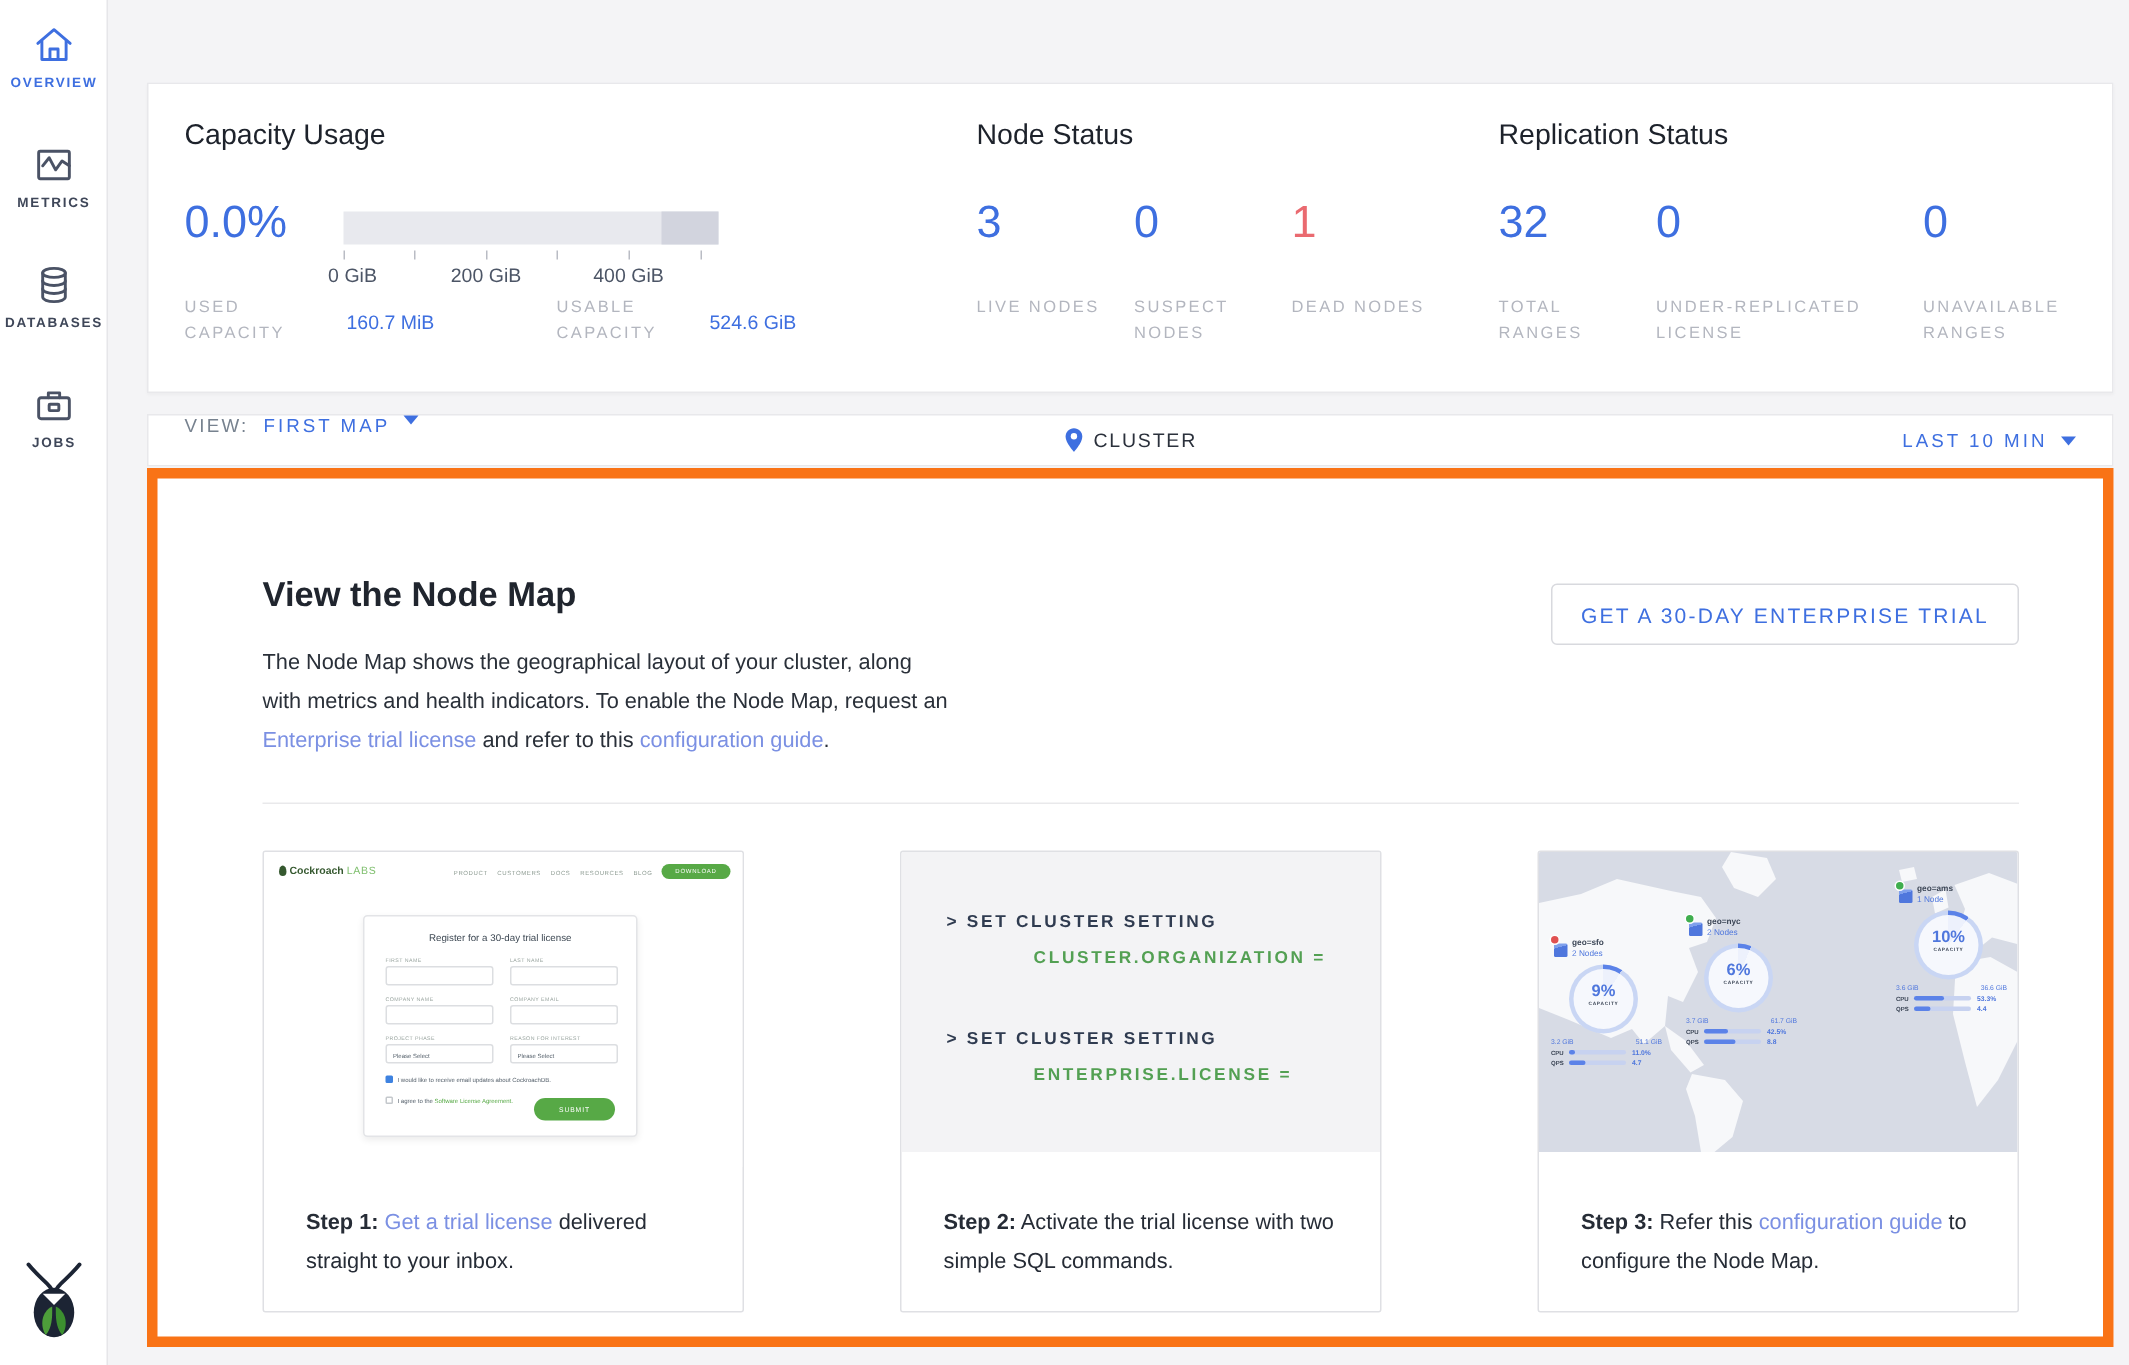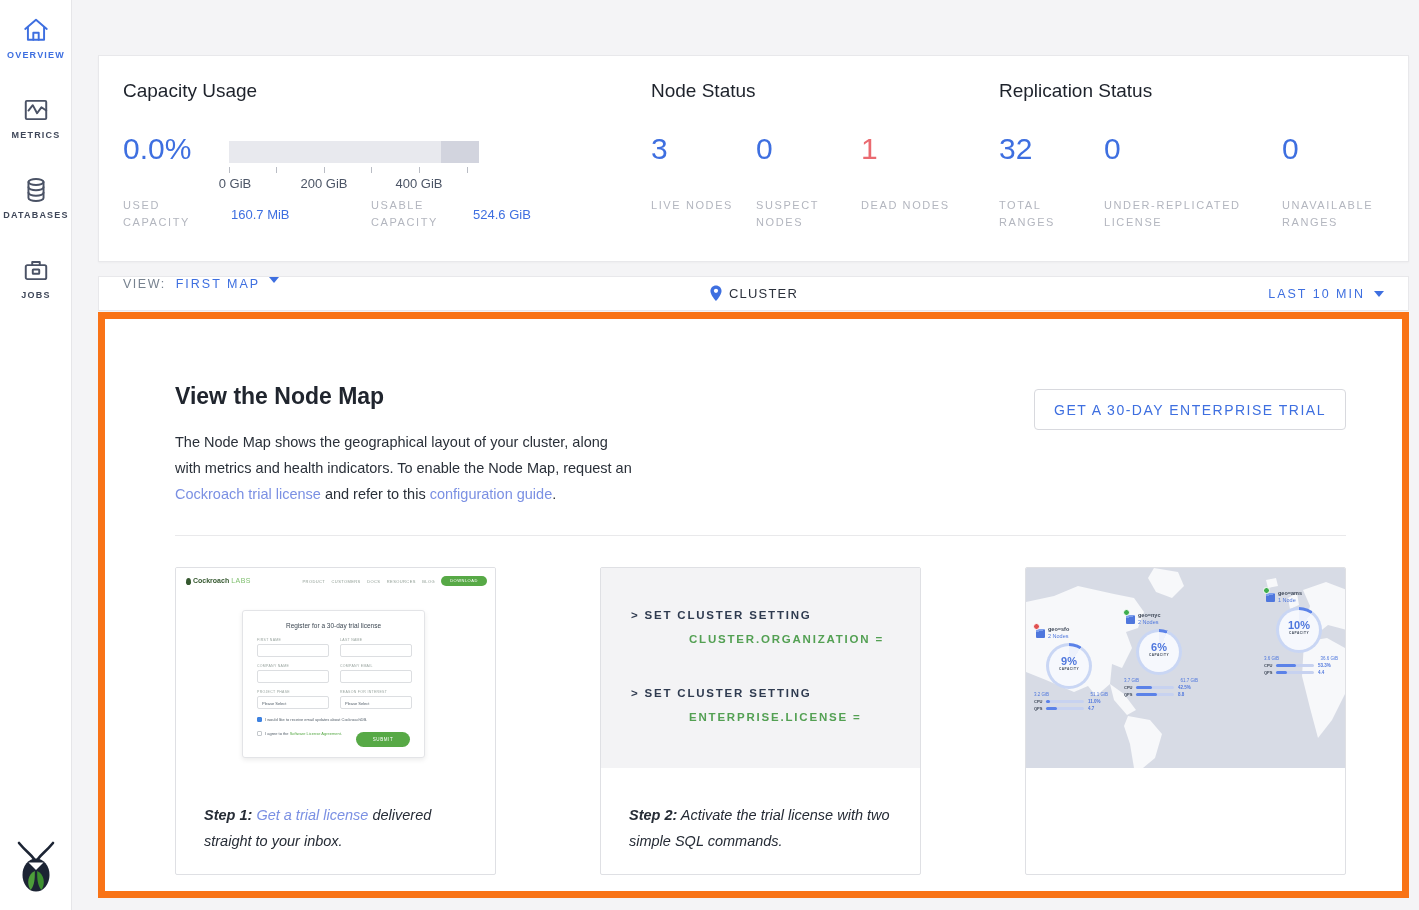--- a/index.html
+++ b/index.html
@@ -45,21 +45,21 @@
   
   .main-panel { position:absolute; left:0; top:312px; width:1311px; height:586px; background:#fff; border:7px solid #f97316; }
   .nm-heading { position:absolute; left:70px; top:64px; font-size:23px; font-weight:700; color:#20252e; }
   .nm-para { position:absolute; left:70px; top:110px; width:458px; font-size:14.5px; line-height:26px; color:#2a3039; }
   .lnk { color:#7b90e3; text-decoration:none; cursor:pointer; }
   .trial-btn { position:absolute; left:929px; top:70px; width:312px; height:41px; background:#fff; border:1px solid #d8d9de; border-radius:4px; color:#3e6fe0; font-size:14px; letter-spacing:1.5px; font-family:"Liberation Sans",sans-serif; cursor:pointer; }
   .hdiv { position:absolute; left:70px; top:216px; width:1171px; height:1px; background:#e9e9eb; }
 
   .card { position:absolute; top:248px; width:321px; height:308px; background:#fff; border:1px solid #dfe0e4; border-radius:2px; overflow:hidden; }
   .card1 { left:70px; } .card2 { left:495px;padding-left:26px; } .card3 { left:920px; }
-  .caption { position:absolute; left:28px; top:234px; width:268px; font-size:14.5px; line-height:26px; color:#262c36;font-style:italic; }
+  .caption { position:absolute; left:28px; top:234px; width:268px; font-size:14.5px; line-height:26px; color:#262c36; }
   .caption b { font-weight:700; }
 
   
   .mini-site { position:absolute; left:0; top:0; width:100%; height:210px; background:#fff; }
   .ms-head { position:absolute; left:10px; right:8px; top:8px; height:14px; }
   .ms-logo { position:absolute; left:0; top:1px; font-size:7px; font-weight:700; color:#35582f; }
   .ms-logo .lab { font-weight:400; color:#7fbf6e; letter-spacing:.5px; }
   .ms-bug { display:inline-block; width:5px; height:7px; background:#35582f; border-radius:50% 50% 50% 50%/60% 60% 40% 40%; margin-right:2px; vertical-align:middle; }
   .ms-nav { position:absolute; right:52px; top:3px; font-size:4px; letter-spacing:.4px; color:#8d9b92; word-spacing:5px; }
   .ms-dl { position:absolute; right:0; top:0; width:46px; height:10px; background:#57a946; border-radius:6px; color:#fff; font-size:4px; letter-spacing:.5px; text-align:center; line-height:10px; }
@@ -204,21 +204,21 @@
         <span class="vb-location">CLUSTER</span>
       </div>
       <div class="vb-right">
         <span class="vb-time">LAST 10 MIN</span>
         <span class="caret"></span>
       </div>
     </div>
 
     <section class="main-panel">
       <h2 class="nm-heading">View the Node Map</h2>
-      <p class="nm-para"><span>The Node Map shows the geographical layout of your cluster, along with metrics and health indicators. To enable the Node Map, request an </span><a class="lnk">Cockroach trial license</a><span> and refer to this </span><a class="lnk">configuration guide</a><span>.</span></p>
+      <p class="nm-para"><span>The Node Map shows the geographical layout of your cluster, along with metrics and health indicators. To enable the Node Map, request an </span><a class="lnk">Enterprise trial license</a><span> and refer to this </span><a class="lnk">configuration guide</a><span>.</span></p>
       <button class="trial-btn">GET A 30-DAY ENTERPRISE TRIAL</button>
       <div class="hdiv"></div>
 
       <div class="card card1">
         <div class="mini-site">
           <div class="ms-head">
             <span class="ms-logo"><span class="ms-bug"></span><span>Cockroach</span> <span class="lab">LABS</span></span>
             <span class="ms-nav">PRODUCT   CUSTOMERS   DOCS   RESOURCES   BLOG</span>
             <span class="ms-dl">DOWNLOAD</span>
           </div>
@@ -361,17 +361,18 @@
               </div>
             <div class="nb-metric">
                 <span class="nb-mlabel">QPS</span>
                 <span class="nb-track">
                   <span class="nb-fill" style="width:28%"></span>
                 </span>
                 <span class="nb-mval">4.4</span>
               </div>
           </div>
         </div>
+        <div class="caption"><b>Step 3:</b><span> Refer this </span><a class="lnk">configuration guide</a><span> to configure the Node Map.</span></div>
       </div>
 
     </section>
   </div>
 </div>
 
 </body></html>

